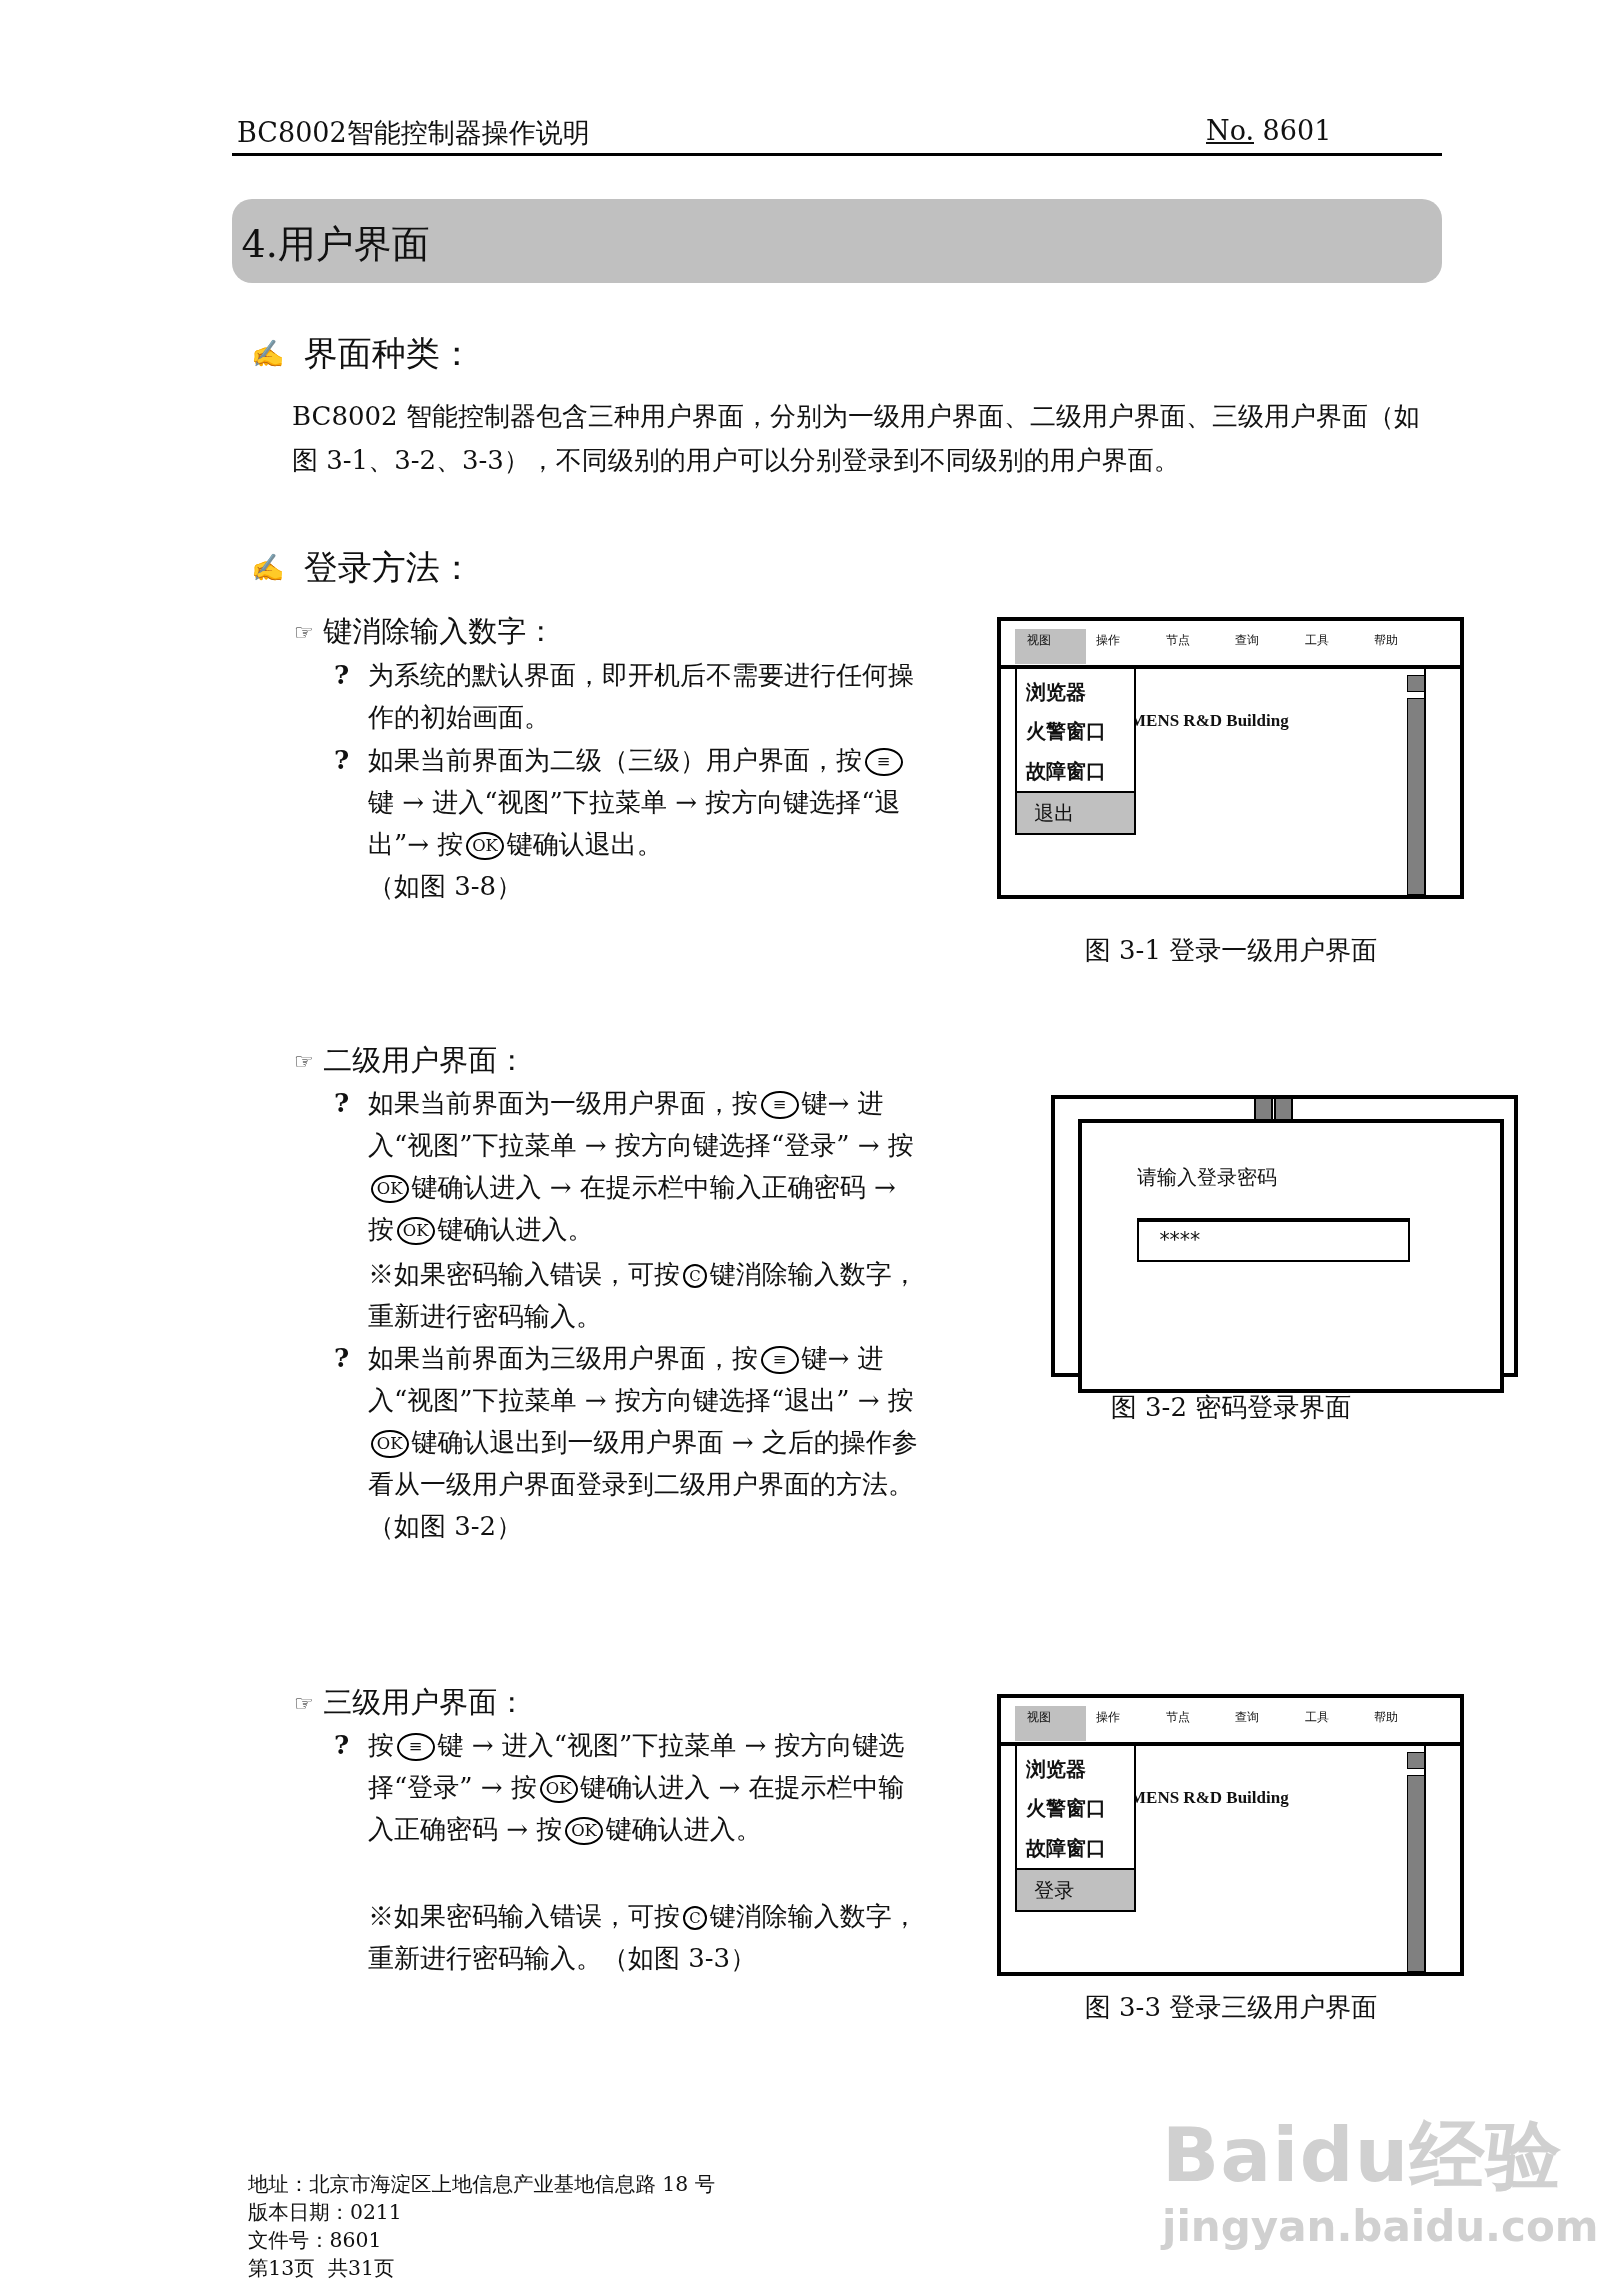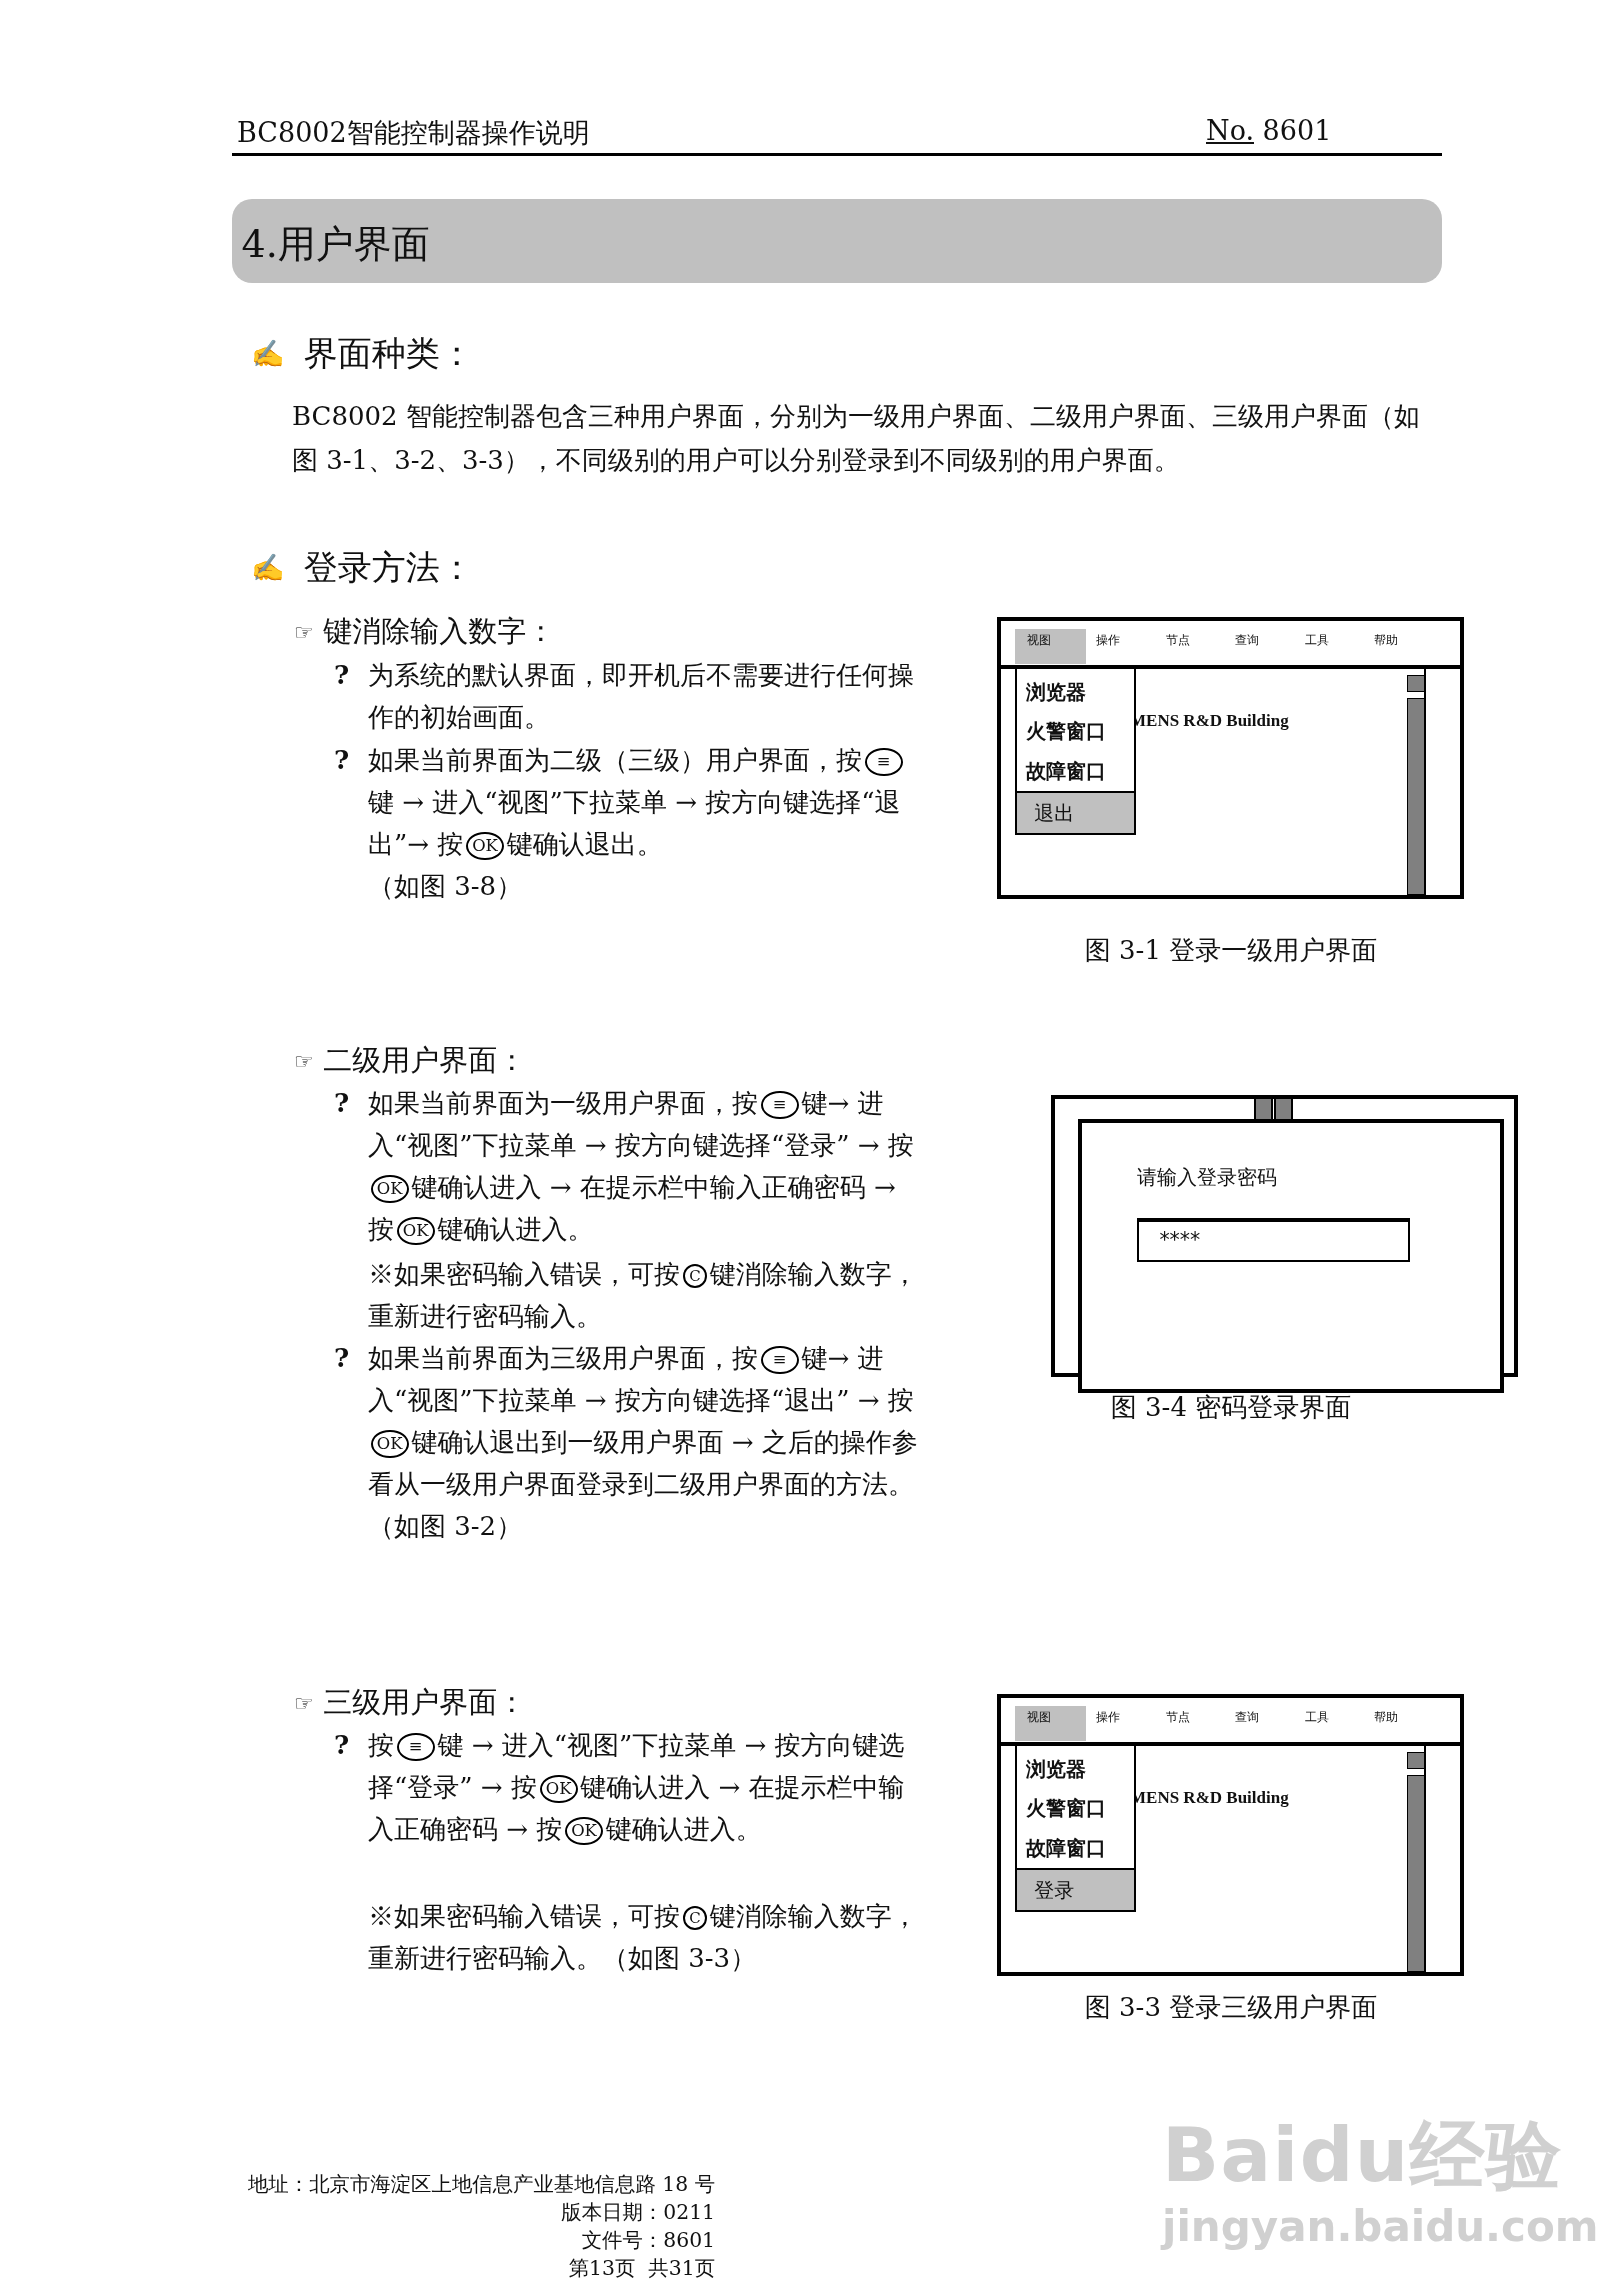--- a/index.html
+++ b/index.html
@@ -34,21 +34,21 @@
   .vscroll { position:absolute; right:37px; top:48px; width:16.4px; bottom:0; }
   .vscroll .thumbTop { position:absolute; left:0; top:5.5px; width:16.4px; height:15px; background:#808080; border:1.4px solid #000; }
   .vscroll .track { position:absolute; left:0; top:29px; width:16.4px; bottom:0; background:#808080; border:1.4px solid #000; }
   .vline { position:absolute; right:34px; top:48px; width:2px; bottom:0; background:#000; }
   .caption { font-size:26px; text-align:center; width:468px; }
   .pw-dialog { position:absolute; left:23px; top:20.4px; width:418px; height:266px; border:4.1px solid #000; background:#fff; }
   .pw-prompt { position:absolute; left:55px; top:41px; font-size:20px; }
   .pw-field { position:absolute; left:55px; top:95px; width:269px; height:38px; border:2px solid #000; border-top:4.1px solid #000; }
   .pw-field span { position:absolute; left:20.4px; top:5.5px; font-size:20.4px; font-family:"DejaVu Sans",sans-serif; }
   .bar-g { position:absolute; width:15px; background:#808080; border-left:2px solid #000; border-right:2px solid #000; }
-  .footer { left:235px; top:2146px; font-size:20.4px; white-space:pre;text-align:right; }
+  .footer { left:235px; top:2146px; font-size:20.4px; white-space:pre; }
   .footer span { margin-right:35px; }
   .wm { left:1162px; top:2106px; font-family:"DejaVu Sans",sans-serif; color:#d0d0d0; }
   .wm .big { font-size:75px; font-weight:bold; letter-spacing:1.4px; }
   .wm .small { font-size:42px; font-weight:bold; display:block; margin-top:-5.5px; }
 </style>
 </head>
 <body>
 
 <div class="abs hdr-title">BC8002智能控制器操作说明</div>
 <div class="abs hdr-no">
@@ -134,21 +134,21 @@
   <div class="bar-g" style="left:219px; top:0; height:20.4px;"></div>
   <div class="bar-g" style="left:199px; top:290px; bottom:0;"></div>
   <div class="bar-g" style="left:219px; top:290px; bottom:0;"></div>
   <div class="pw-dialog">
     <span class="pw-prompt">请输入登录密码</span>
     <div class="pw-field">
       <span>****</span>
     </div>
   </div>
 </div>
-<div class="abs caption" style="left:997px; top:1390px;">图 3-4  密码登录界面</div>
+<div class="abs caption" style="left:997px; top:1390px;">图 3-2  密码登录界面</div>
 
 <div class="abs h3" style="left:294px; top:1683px;">
   <span class="hand">☞</span>
   <span>三级用户界面：</span>
 </div>
 <div class="abs item" style="left:368px; top:1724px; width:552px;">
   <span class="q">?</span>
   <span>按</span><span class="key">≡</span><span>键 → 进入“视图”下拉菜单 → 按方向键选择“登录” → 按</span><span class="key">OK</span><span>键确认进入 → 在提示栏中输入正确密码 → 按</span><span class="key">OK</span><span>键确认进入。</span>
 </div>
 <div class="abs item" style="left:368px; top:1895px; width:552px;">

